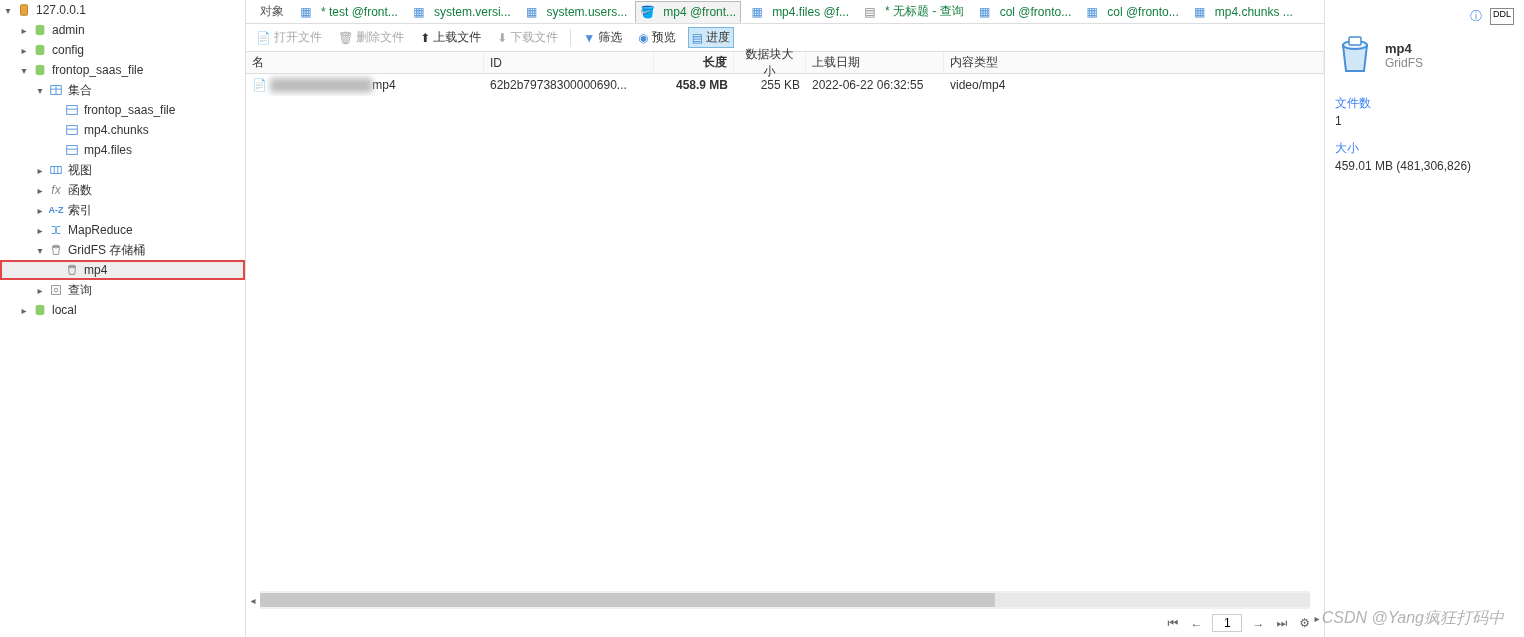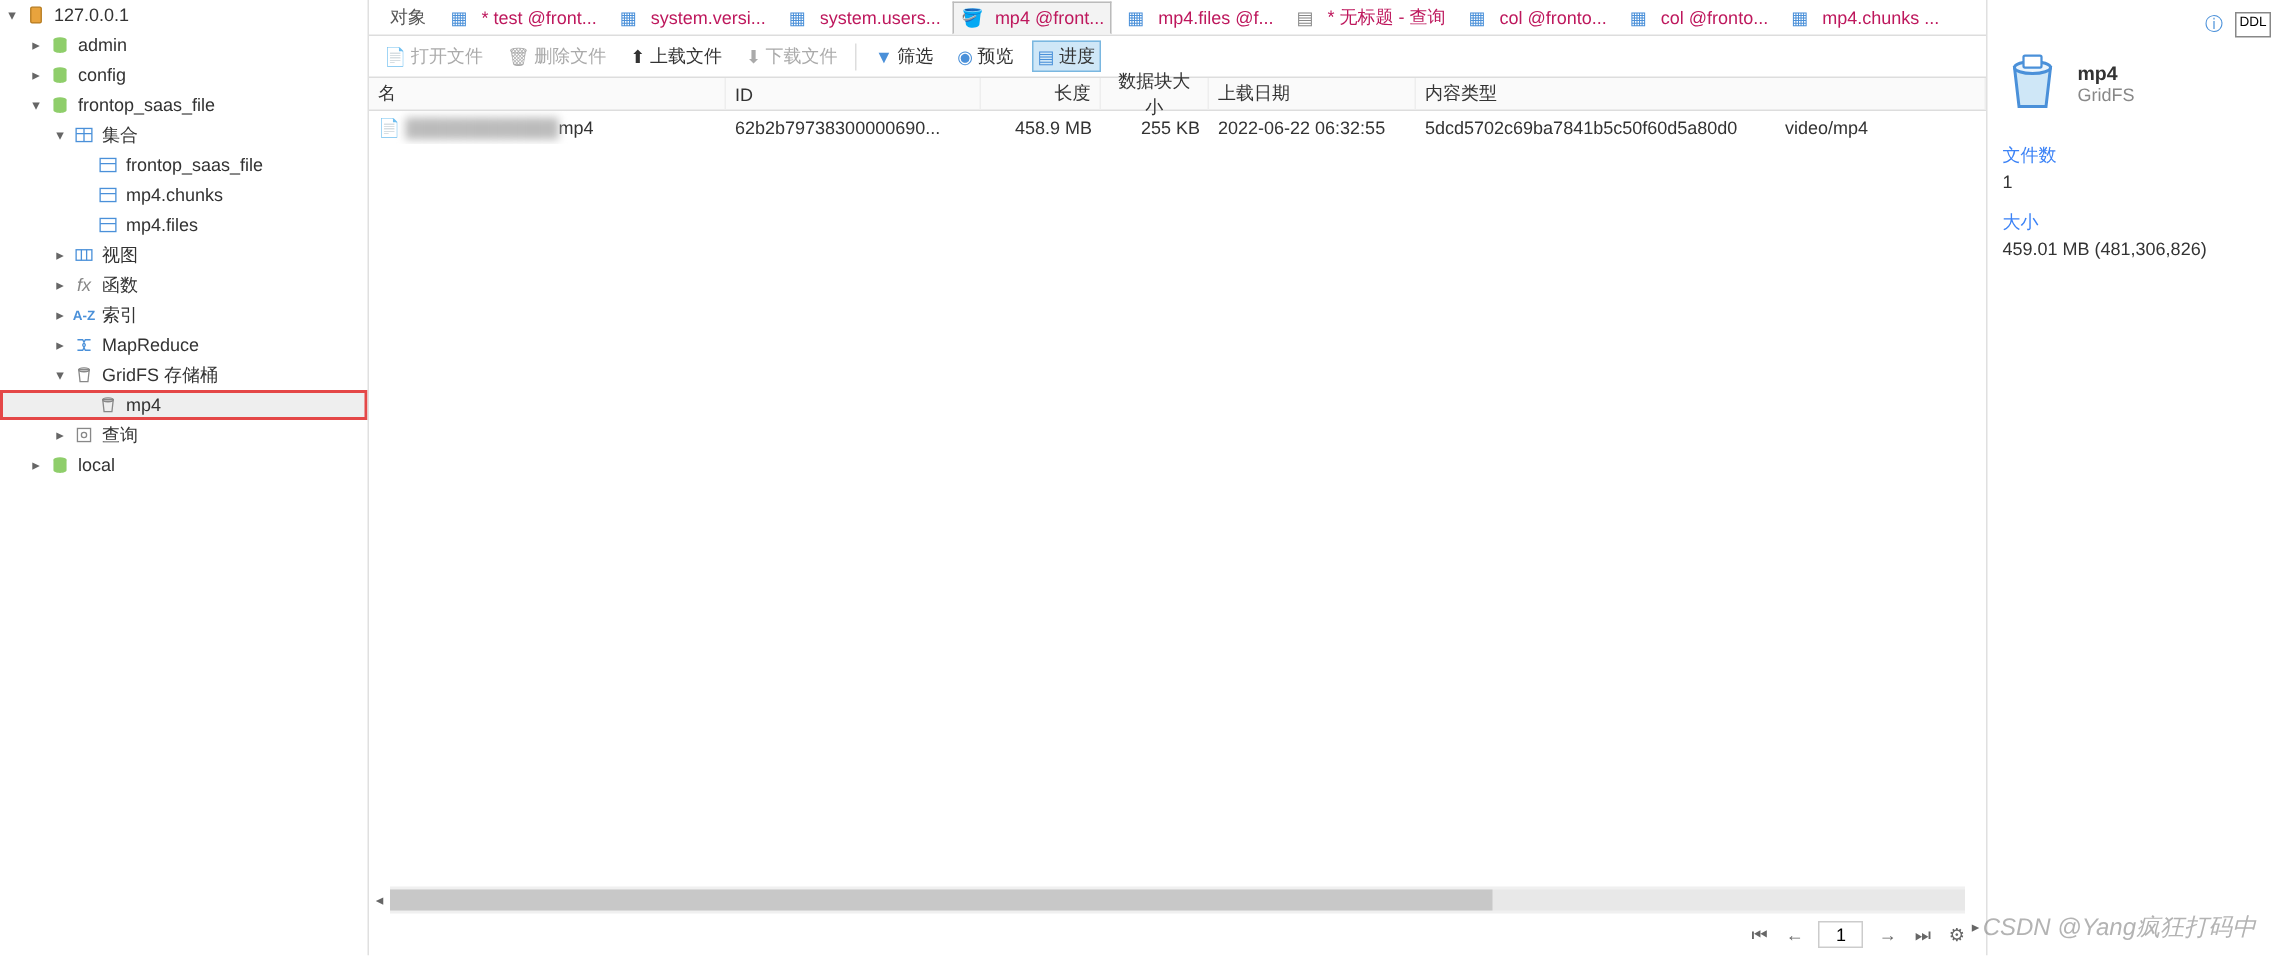--- a/index.html
+++ b/index.html
@@ -13,35 +13,35 @@
 .tree-label { color: #333; }
 .ind-0 { padding-left: 2px; }
 .ind-1 { padding-left: 18px; }
 .ind-2 { padding-left: 34px; }
 .ind-3 { padding-left: 50px; }
 .main { flex: 1; display: flex; flex-direction: column; min-width: 0; }
 .tabs { display: flex; align-items: center; height: 24px; border-bottom: 1px solid #ddd; padding-left: 8px; gap: 3px; overflow: hidden; }
 .tab-leading { color: #555; padding: 0 6px; }
 .tab { display: flex; align-items: center; gap: 3px; padding: 2px 4px; border: 1px solid transparent; cursor: pointer; max-width: 120px; }
 .tab.active { background: #f3f3f3; border: 1px solid #bbb; border-bottom-color: #f3f3f3; }
-.tab-label { white-space: nowrap; overflow: hidden; text-overflow: ellipsis; color: #be185d; }
+.tab-label { white-space: nowrap; overflow: hidden; text-overflow: ellipsis; color: #15803d; }
 .toolbar { display: flex; align-items: center; height: 28px; border-bottom: 1px solid #ddd; padding: 0 6px; gap: 8px; }
 .tbtn { display: flex; align-items: center; gap: 3px; padding: 2px 4px; cursor: pointer; color: #333; }
 .tbtn.disabled { color: #aaa; cursor: default; }
 .tbtn.active { background: #cfe7f7; border: 1px solid #7ab7e0; padding: 1px 3px; }
 .tsep { width: 1px; height: 18px; background: #ddd; }
 .content { flex: 1; display: flex; flex-direction: column; min-height: 0; }
 .table-header { display: flex; height: 22px; border-bottom: 1px solid #ddd; background: #fafafa; }
 .table-header > div { padding: 3px 6px; border-right: 1px solid #eee; color: #333; display: flex; align-items: center; }
 .table-body { flex: 1; overflow: auto; }
 .table-row { display: flex; height: 22px; }
 .table-row > div { padding: 3px 6px; color: #333; display: flex; align-items: center; white-space: nowrap; overflow: hidden; }
 .col-name { width: 238px; }
 .col-id { width: 170px; }
-.col-len { width: 80px; justify-content: flex-end; text-align: right; }
+.col-len { width: 80px; justify-content: flex-end; text-align: right; font-weight: bold; }
 .col-chunk { width: 72px; justify-content: flex-end; text-align: center; }
 .col-date { width: 138px; }
 .col-md5 { width: 240px; }
 .col-type { flex: 1; }
 .hscroll { height: 18px; background: #f0f0f0; position: relative; margin: 0 14px; }
 .hscroll-track { position: absolute; left: 0; right: 0; top: 2px; height: 14px; background: #e8e8e8; }
 .hscroll-thumb { position: absolute; left: 0; width: 70%; top: 2px; height: 14px; background: #c8c8c8; }
 .hscroll-arrow { position: absolute; width: 14px; height: 18px; display:flex; align-items:center; justify-content:center; color:#666; font-size:10px; }
 .hscroll-wrap { position: relative; height: 18px; }
 .pagination { height: 28px; display: flex; align-items: center; justify-content: flex-end; padding-right: 12px; gap: 8px; color: #666; }
@@ -312,21 +312,20 @@
       <div class="col-date">上载日期</div>
       <div class="col-type">内容类型</div>
     </div>
     <div class="table-body">
       <div class="table-row">
         <div class="col-name"><span>📄</span>&nbsp;<span class="blur">████████████</span><span>mp4</span></div>
         <div class="col-id">62b2b79738300000690...</div>
         <div class="col-len">458.9 MB</div>
         <div class="col-chunk">255 KB</div>
         <div class="col-date">2022-06-22 06:32:55</div>
-        <div class="col-md5">5dcd5702c69ba7841b5c50f60d5a80d0</div>
         <div class="col-type">video/mp4</div>
       </div>
     </div>
 
     <div class="hscroll-wrap">
       <div class="hscroll-arrow" style="left:0">◂</div>
       <div class="hscroll">
           <div class="hscroll-track"></div>
           <div class="hscroll-thumb"></div>
         </div>

